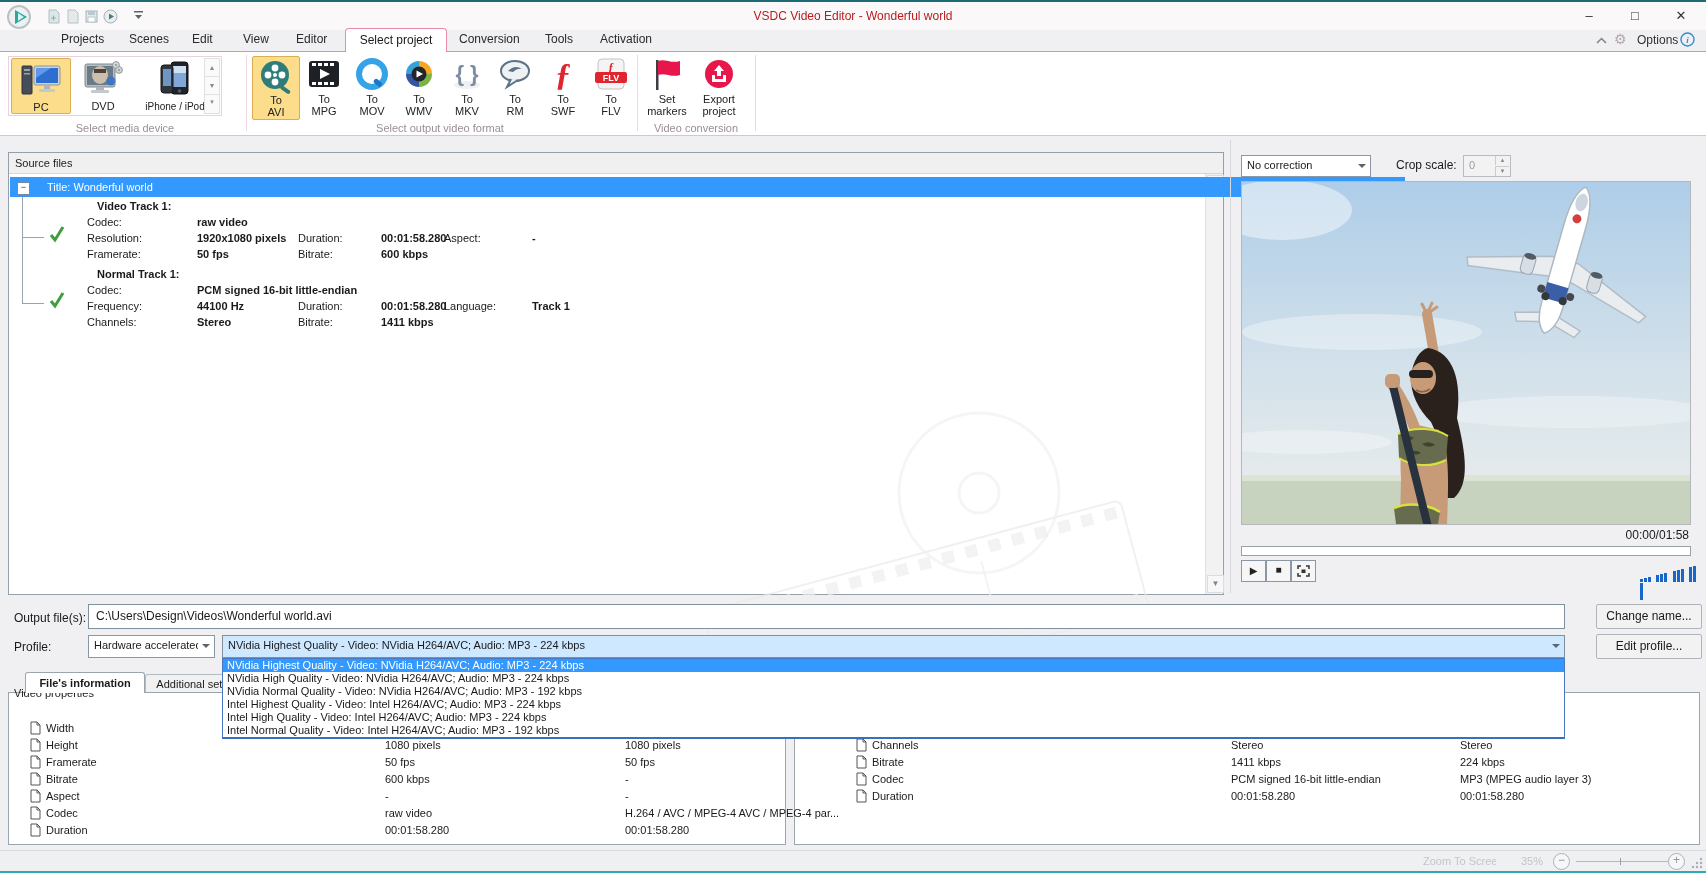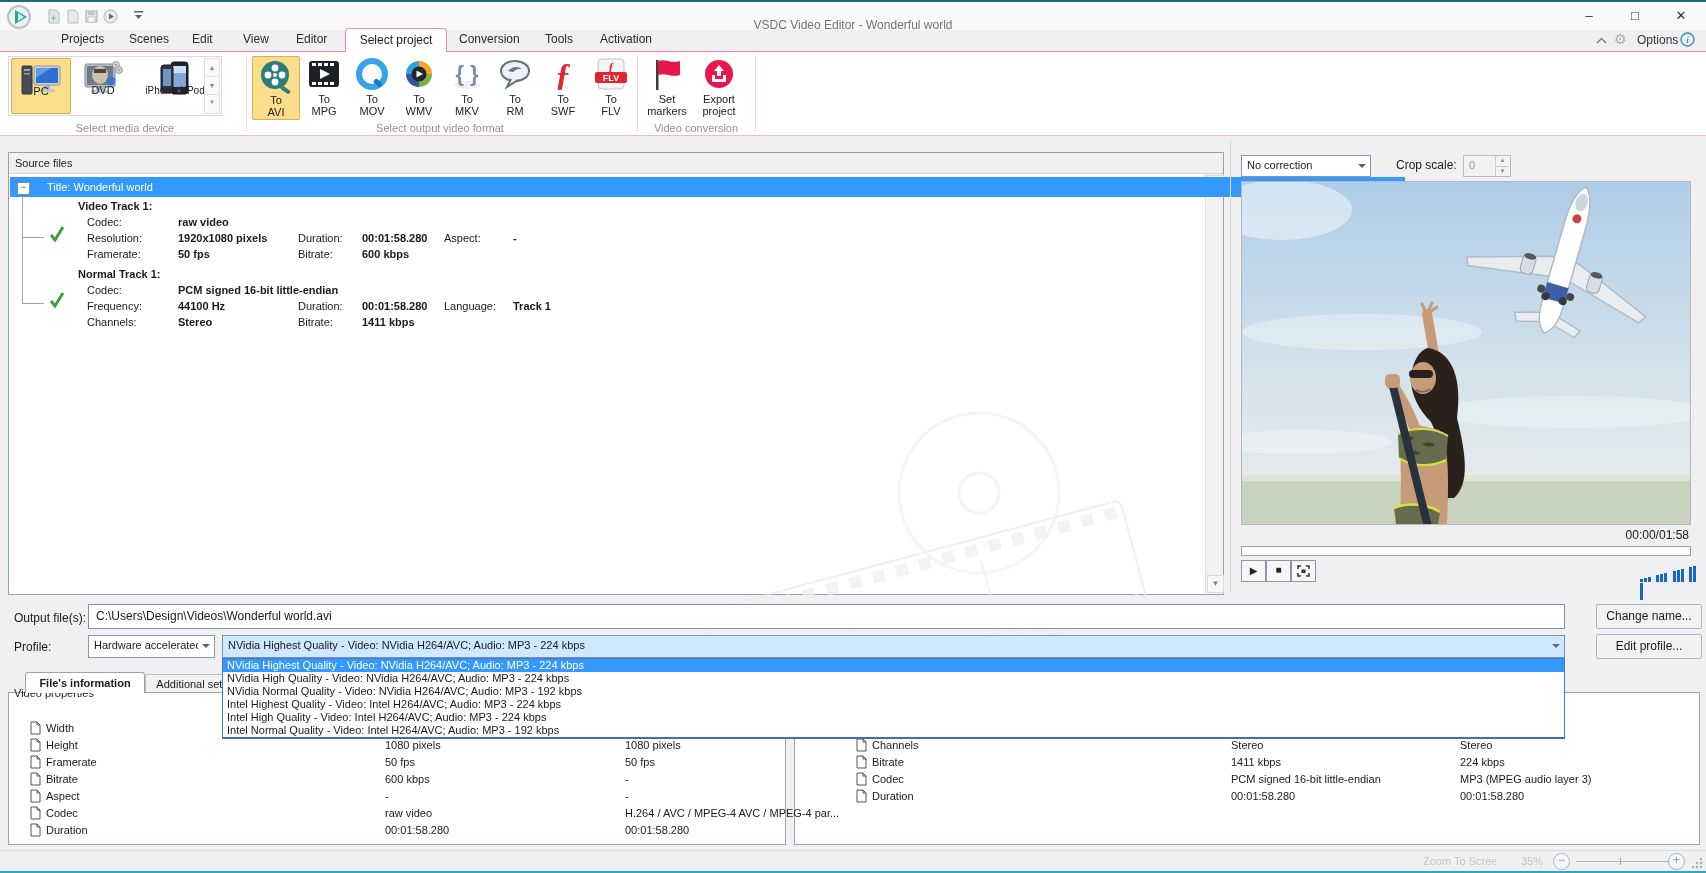--- a/index.html
+++ b/index.html
@@ -1,39 +1,39 @@
 <!DOCTYPE html>
 <html><head>
 <meta charset="utf-8">
 <style>
   html,body{margin:0;padding:0;background:#555;}
   #app{position:relative;width:1706px;height:873px;background:#f0eff1;overflow:hidden;
        font-family:"Liberation Sans",sans-serif;color:#1a1a1a;}
   .abs{position:absolute;}
   .t11{font-size:11px;}
   .t12{font-size:12px;}
-  .b{font-weight:bold;}
+  .b{font-weight:bold;margin-left:19px;}
   .nw{white-space:nowrap;}
   
   .titlebar{position:absolute;left:0;top:0;width:1706px;height:28px;background:#fbf8fa;border-top:2px solid #1c6b76;}
   .winbtn{position:absolute;top:5px;width:22px;height:18px;text-align:center;font-size:13px;color:#333;line-height:18px;cursor:default;}
   .qaicon{position:absolute;top:7px;width:15px;height:15px;}
   
   .menubar{position:absolute;left:0;top:28px;width:1706px;height:23px;}
   .mitem{position:absolute;top:4px;font-size:12px;color:#2a2a2a;}
   .mtab{position:absolute;left:345px;top:0px;width:100px;height:23px;background:#fff;
         border:1px solid #e989ac;border-bottom:none;border-radius:4px 4px 0 0;z-index:3;
         text-align:center;font-size:12px;line-height:22px;color:#1a1a1a;}
   
   .ribbon{position:absolute;left:0;top:51px;width:1706px;height:83px;background:#fff;border-top:1px solid #e989ac;border-bottom:1px solid #e8bccb;}
   .gsep{position:absolute;top:3px;width:1px;height:76px;background:#f0d6e0;}
   .glabel{position:absolute;top:70px;width:200px;text-align:center;font-size:11px;color:#9b8e96;}
   .devbox{position:absolute;left:8px;top:4px;width:212px;height:58px;background:#fff;border:1px solid #e9d2dc;}
   .devbtn{position:absolute;top:1px;height:54px;text-align:center;font-size:11px;color:#222;}
-  .devbtn .dlabel{position:absolute;bottom:16px;left:0;right:0;}
+  .devbtn .dlabel{position:absolute;bottom:0;left:0;right:0;}
   .sel{background:#fbdd8b;border:1px solid #d9af53;border-radius:2px;}
   .fmtbtn{position:absolute;top:4px;width:46px;height:62px;text-align:center;font-size:11px;line-height:12px;color:#222;}
   .fmtbtn .fic{display:block;height:36px;margin-top:1px;}
   .spinbtn{position:absolute;width:14px;height:18px;border:1px solid #e0e0e0;background:#fafafa;color:#8a8a8a;font-size:7px;text-align:center;line-height:17px;}
   
   .panel{position:absolute;background:#fff;border:1px solid #94a0aa;}
   .phead{position:absolute;left:0;top:0;right:0;height:20px;background:#f0f0f0;border-bottom:1px solid #d6d6d6;
          font-size:11px;line-height:20px;padding-left:6px;color:#222;}
   .tl{position:absolute;font-size:11px;white-space:nowrap;}
   .selrow{position:absolute;background:#3399ff;color:#fff;font-size:11px;line-height:20px;}
@@ -90,21 +90,21 @@
         <rect x="4" y="8" width="7" height="5" fill="#fff" stroke="#b9c9cd"></rect>
     </svg>
     <svg class="qaicon" style="left:103px" width="15" height="15">
       <circle cx="7.5" cy="7.5" r="6.5" fill="#e8eef0" stroke="#9fb3b8"></circle>
         <path d="M6 4.5 L11 7.5 L6 10.5 Z" fill="#55767c"></path>
     </svg>
     <svg class="qaicon" style="left:133px;top:9px" width="12" height="10">
       <rect x="1" y="0" width="9" height="1.5" fill="#55666c"></rect>
         <path d="M2 4 L9 4 L5.5 8 Z" fill="#55666c"></path>
     </svg>
-    <div class="abs t12" style="left:0;right:0;top:16px;text-align:center;color:#737373">VSDC Video Editor - Wonderful world</div>
+    <div class="abs t12" style="left:0;right:0;top:7px;text-align:center;color:#b91c1c">VSDC Video Editor - Wonderful world</div>
     <div class="winbtn" style="left:1578px">–</div>
     <div class="winbtn" style="left:1624px">□</div>
     <div class="winbtn" style="left:1670px">✕</div>
   </div>
 
   <div class="menubar">
     <span class="mitem" style="left:61px">Projects</span>
     <span class="mitem" style="left:129px">Scenes</span>
     <span class="mitem" style="left:192px">Edit</span>
     <span class="mitem" style="left:243px">View</span>

